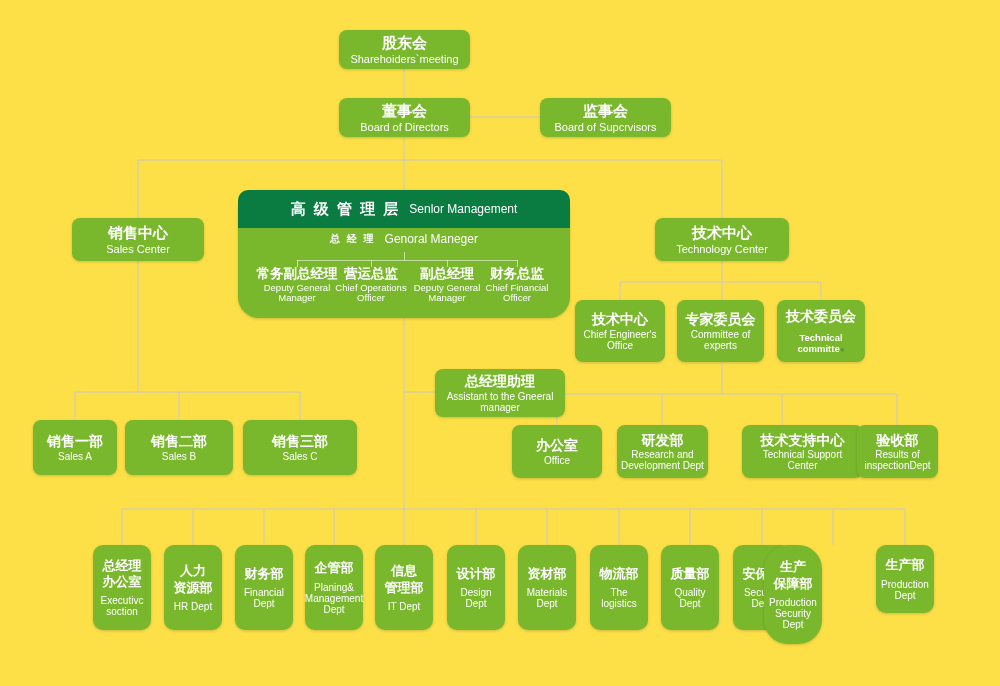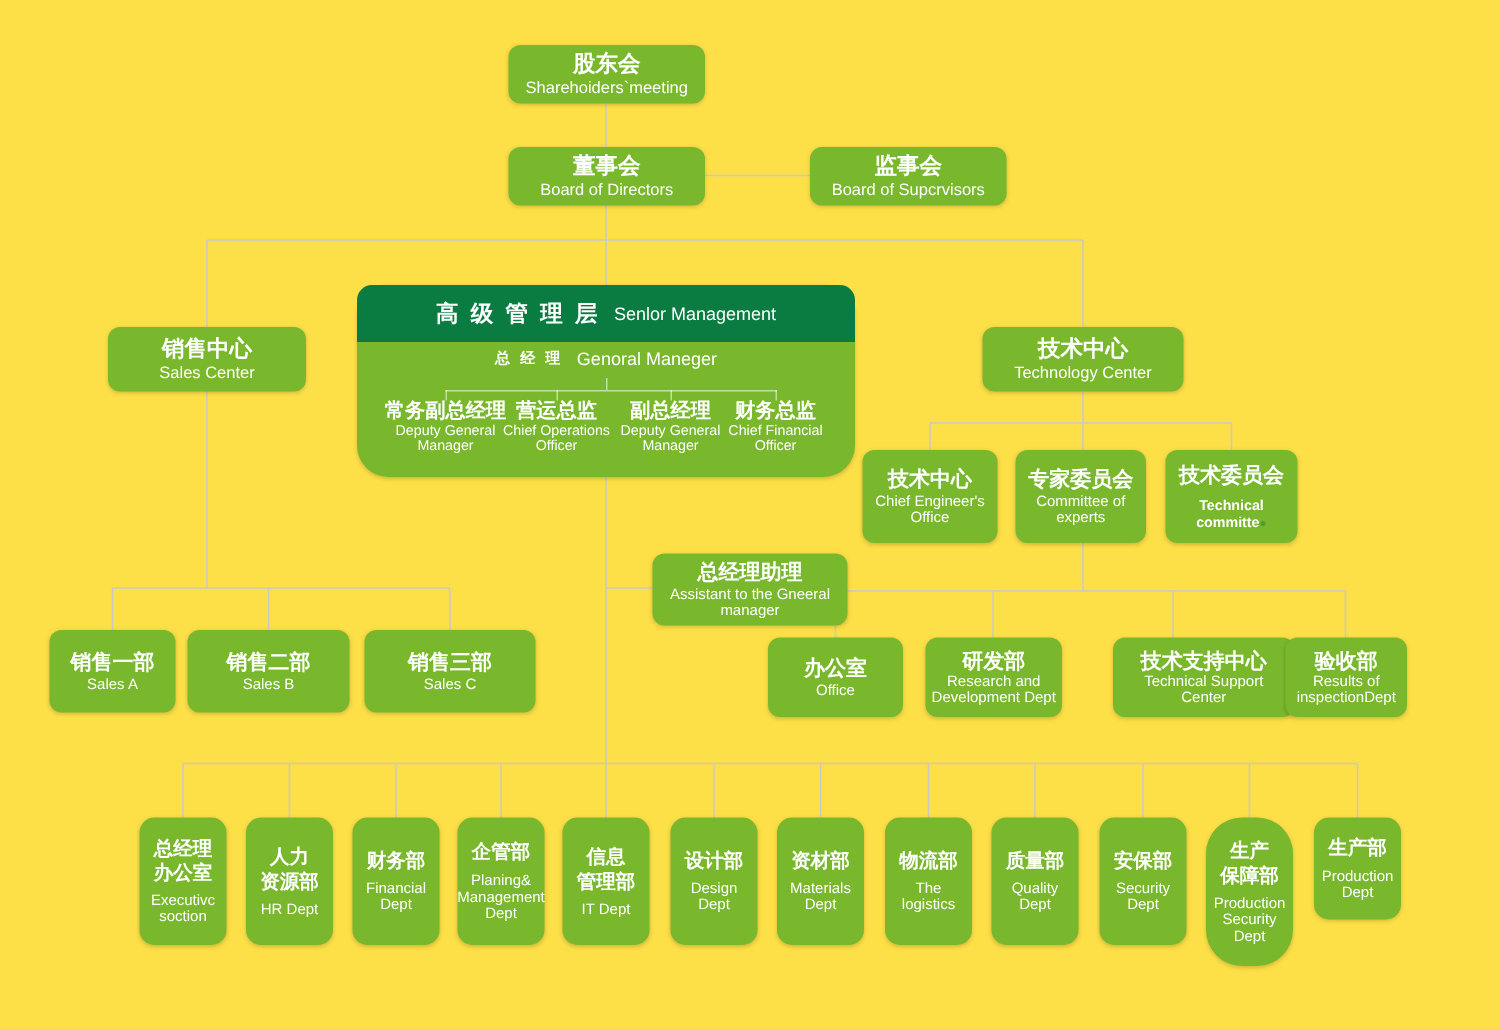--- a/index.html
+++ b/index.html
@@ -250,21 +250,21 @@
   <div class="box small" style="left:661px;top:545px;width:58px;height:85px;">
     <div class="zh">质量部</div>
     <div class="en">Quality
 Dept</div>
   </div>
   <div class="box small" style="left:733px;top:545px;width:58px;height:85px;">
     <div class="zh">安保部</div>
     <div class="en">Security
 Dept</div>
   </div>
-  <div class="box small" style="left:804px;top:545px;width:58px;height:99px;border-radius:24px;">
+  <div class="box small" style="left:764px;top:545px;width:58px;height:99px;border-radius:24px;">
     <div class="zh">生产
 保障部</div>
     <div class="en">Production
 Security
 Dept</div>
   </div>
   <div class="box small" style="left:876px;top:545px;width:58px;height:68px;">
     <div class="zh">生产部</div>
     <div class="en">Production
 Dept</div>

